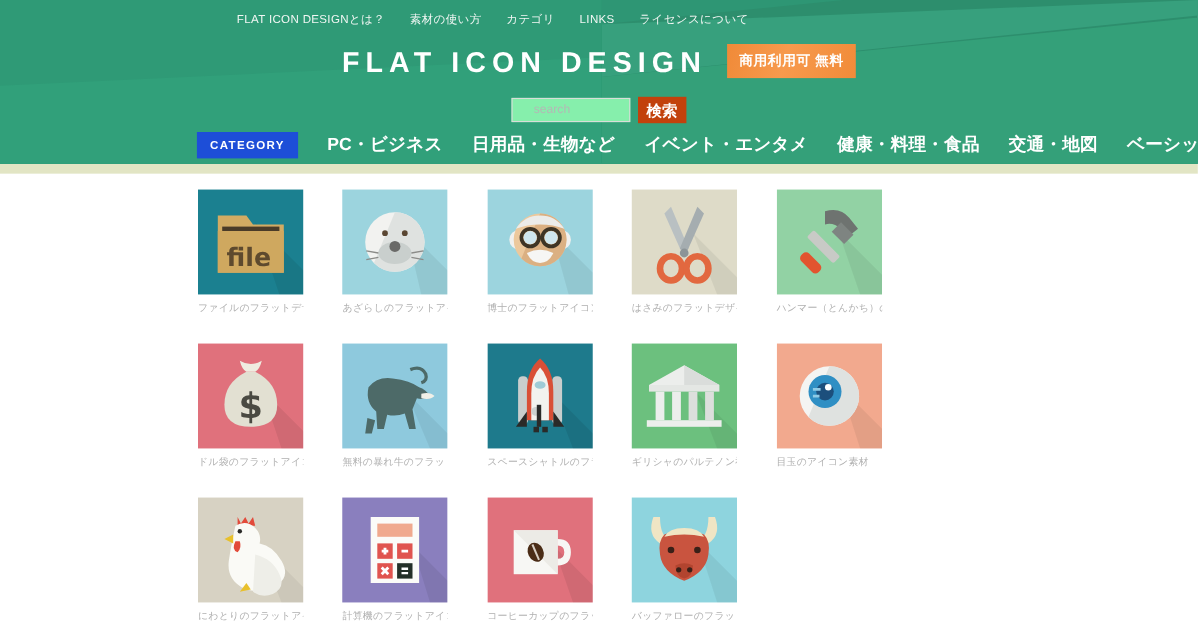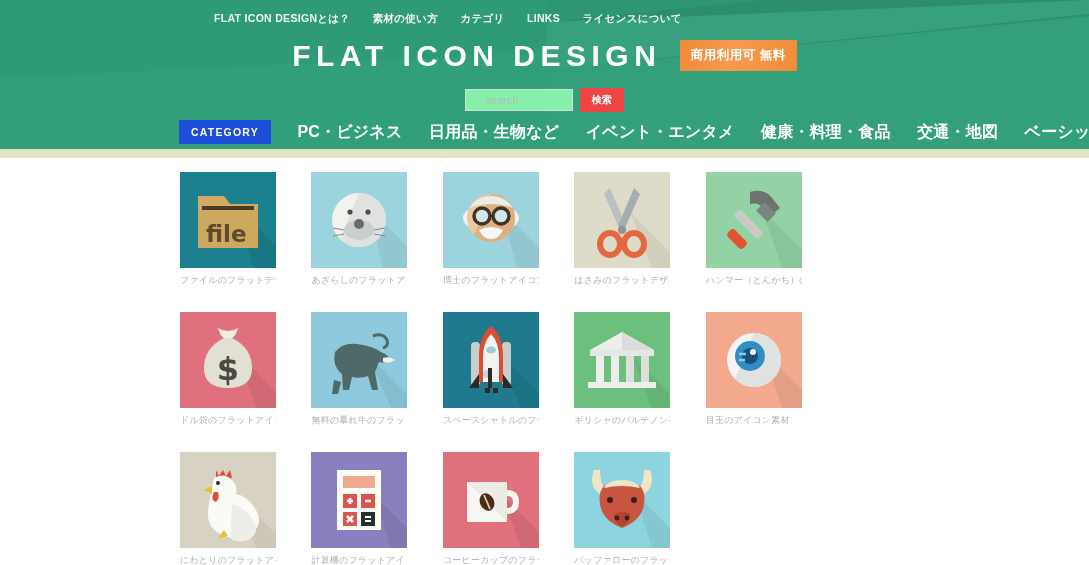--- a/index.html
+++ b/index.html
@@ -47,41 +47,40 @@
     top: 0; left: 547px; width: 542px; height: 149px;
     background: #2e9674;
     clip-path: polygon(0 0, 220px 0, 0 22px);
   }
   .header-inner { position: relative; z-index: 5; width: 1089px; height: 149px; }
 
   .topnav {
     position: absolute; top: 8px; left: 0; width: 896px;
     text-align: center;
     white-space: nowrap;
-    font-weight: bold;
   }
   .topnav a {
     display: inline-block;
     color: #f2f7f4;
     font-size: 10.5px;
     letter-spacing: .3px;
     text-decoration: none;
     margin: 0 9px;
     line-height: 15px;
   }
 
   .brand-row {
     position: absolute; top: 36px; left: 0; width: 1089px;
     text-align: center; white-space: nowrap;
   }
   .brand-title {
     display: inline-block;
     vertical-align: middle;
     color: #ffffff;
-    font-size: 30px;
+    font-size: 26px;
     font-weight: bold;
     letter-spacing: 5.5px;
     line-height: 40px;
   }
   .badge {
     display: inline-block;
     vertical-align: middle;
     background: linear-gradient(105deg, #f08a38 0%, #f79a4d 45%, #f18b39 100%);
     color: #ffffff;
     font-size: 12.5px;
@@ -106,23 +105,23 @@
     padding: 0 19px;
     vertical-align: middle;
     font-family: "Liberation Sans", sans-serif;
     outline: none;
   }
   .search-input::placeholder { color: #b3b9b5; }
   .search-btn {
     display: inline-block;
     vertical-align: middle;
     width: 44px; height: 24px;
-    background: #ef4444;
+    background: #c2410c;
     color: #ffffff;
-    font-size: 10px;
+    font-size: 14px;
     font-weight: bold;
     border: none;
     line-height: 24px;
     margin-left: 2px;
     cursor: pointer;
     font-family: "Liberation Sans", sans-serif;
   }
 
   .catnav {
     position: absolute; top: 120px; left: 0; width: 1089px;

